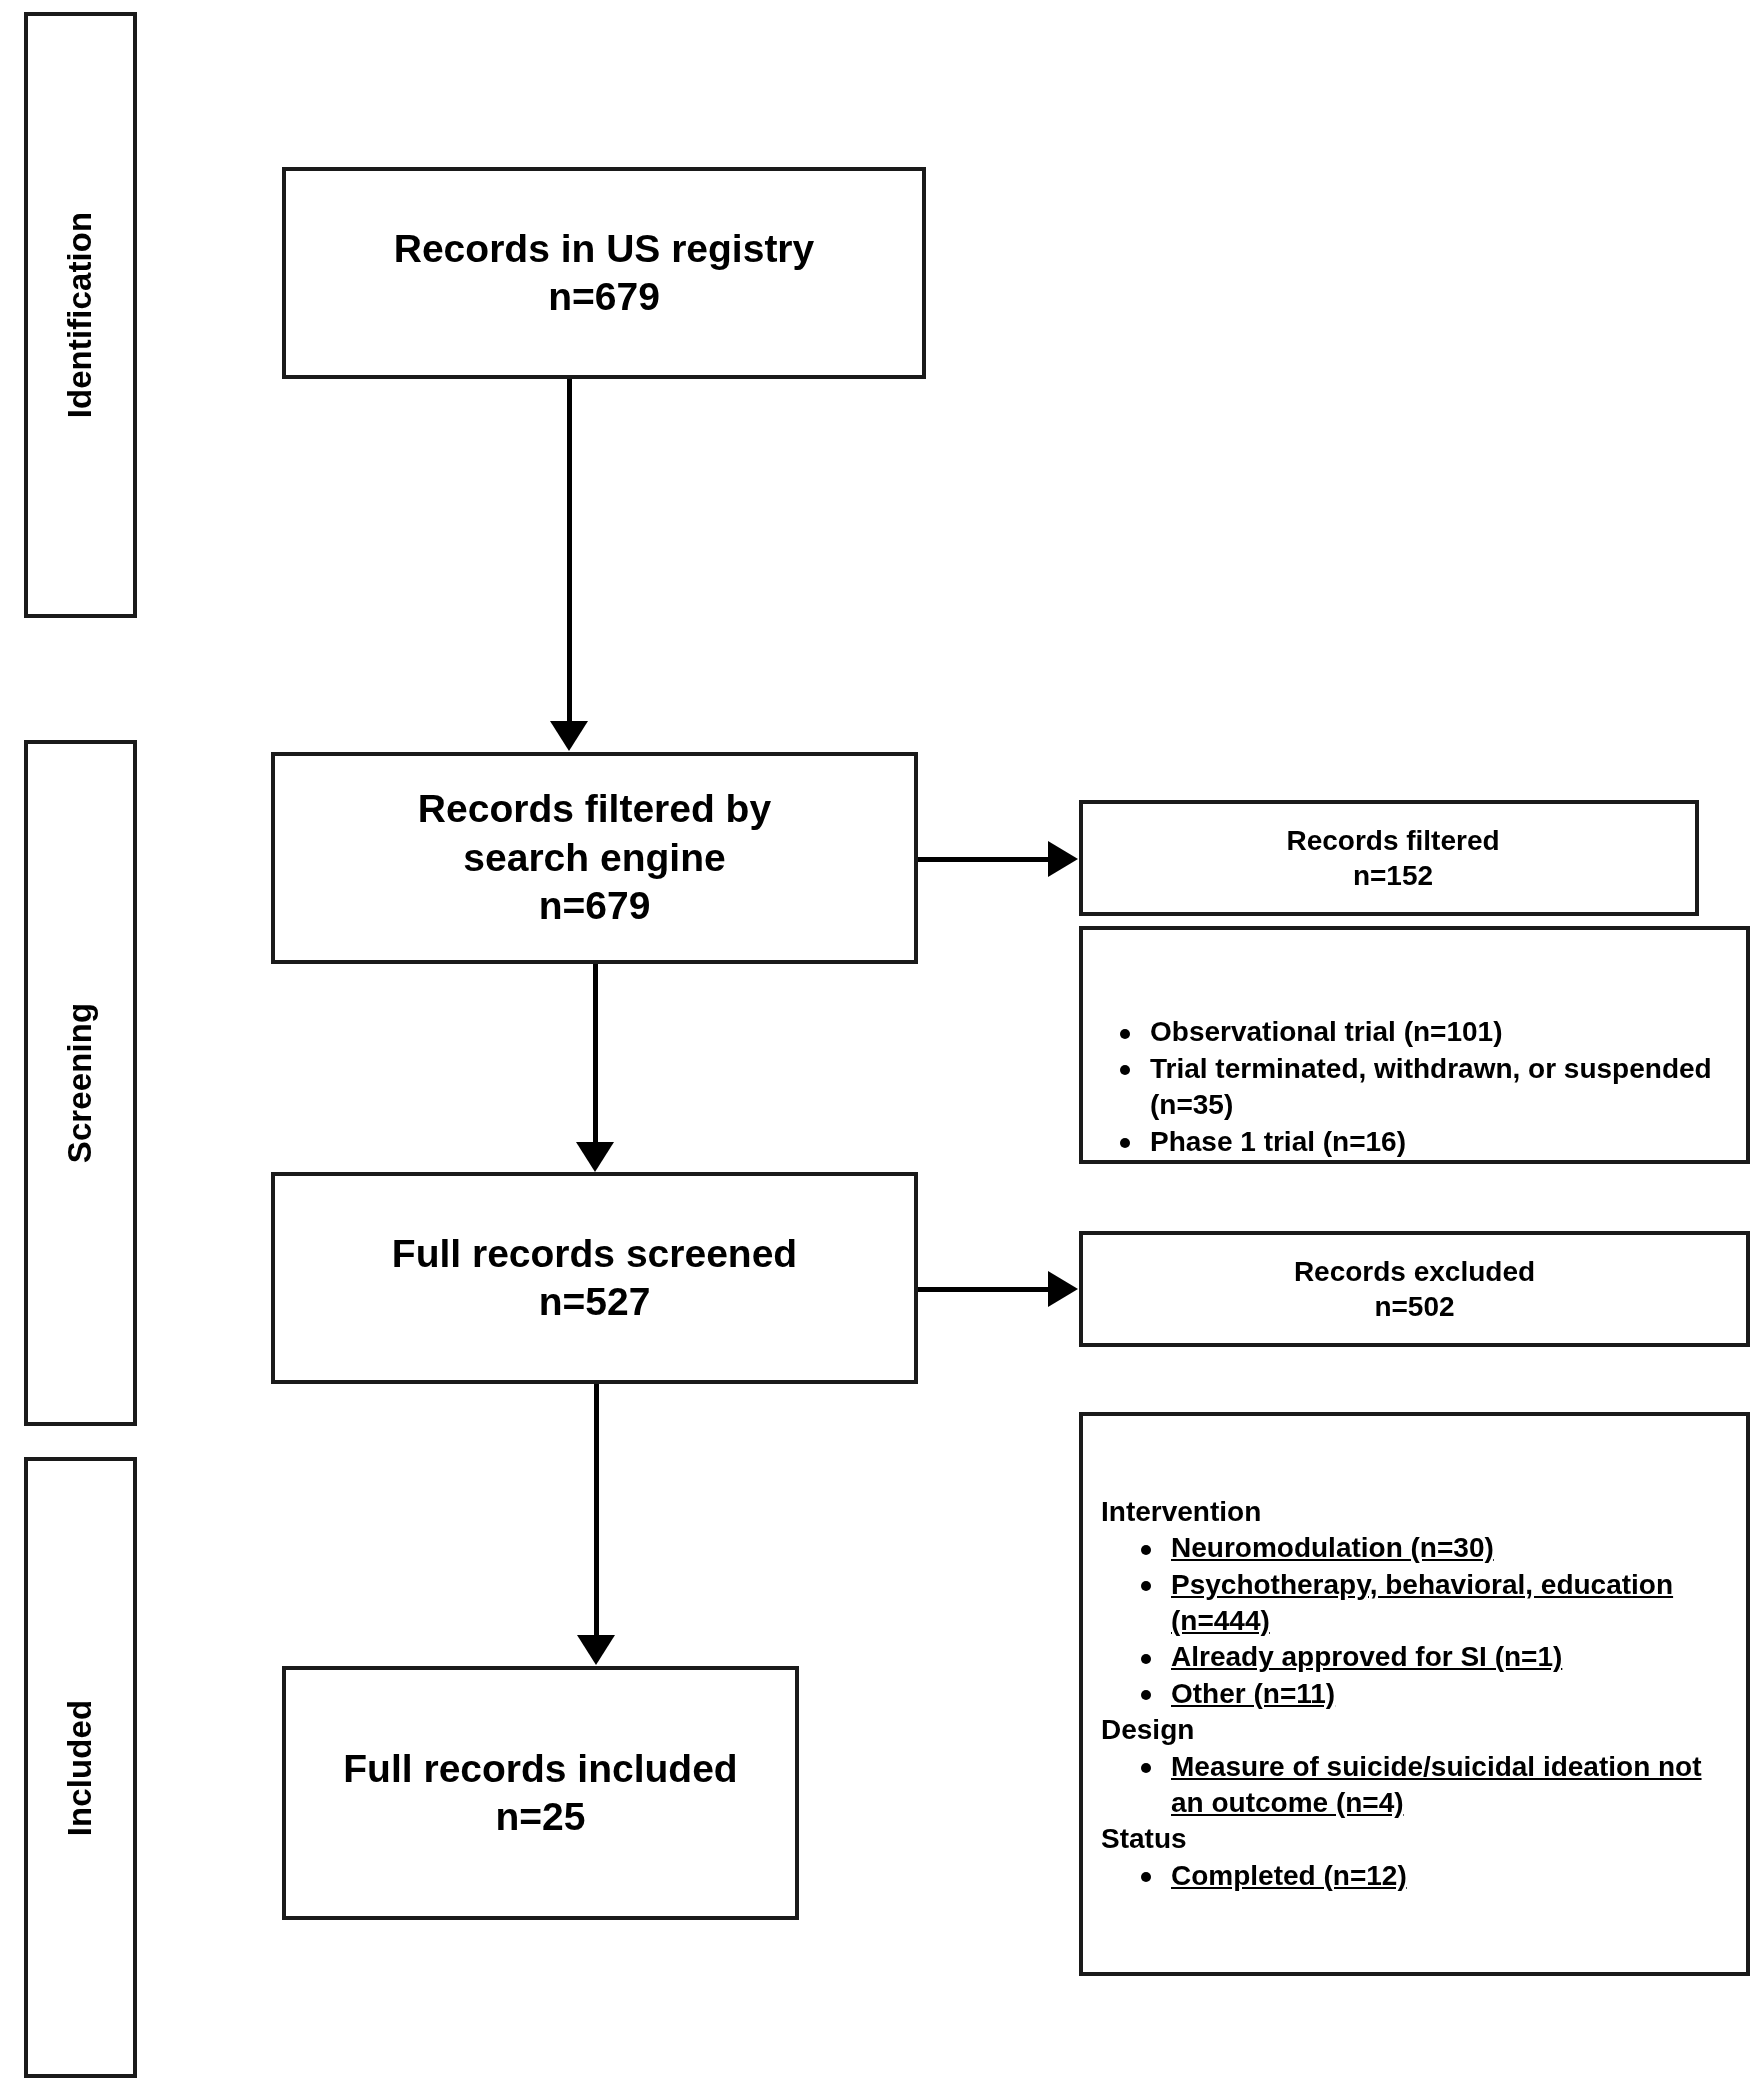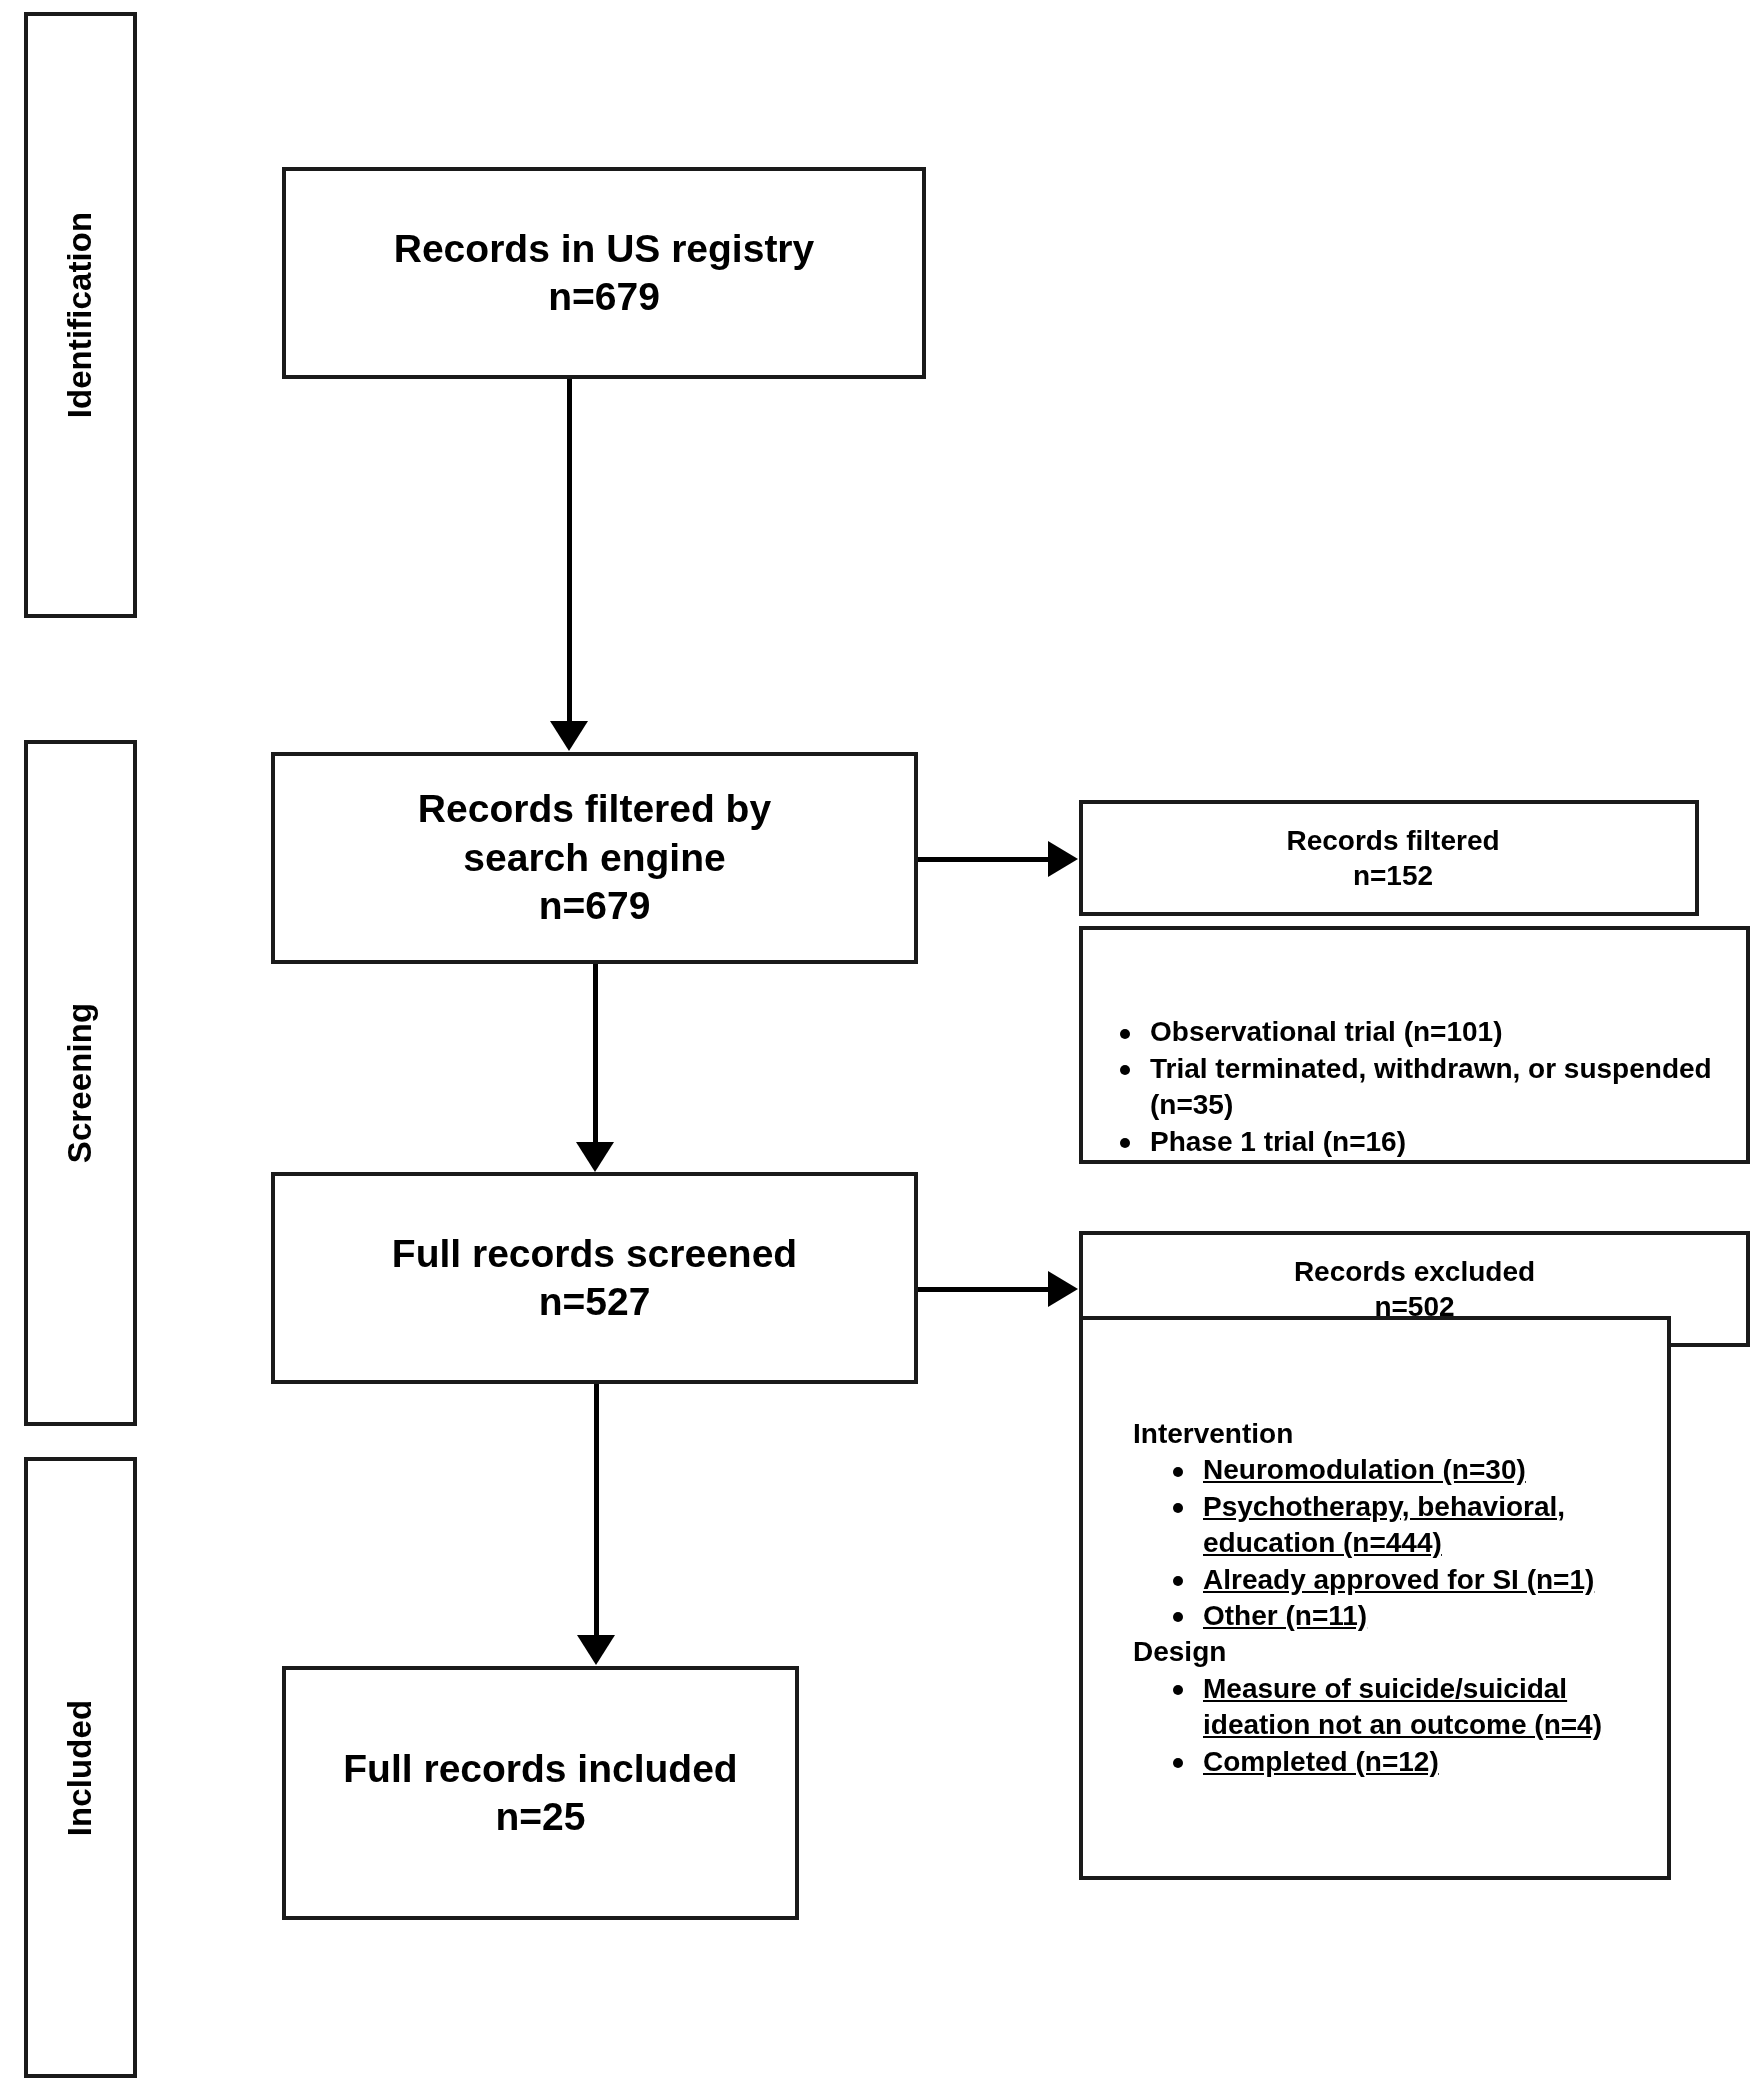--- a/index.html
+++ b/index.html
@@ -206,41 +206,42 @@
         <li>Phase 1 trial (n=16)</li>
       </ul>
     </div>
   </div>
 
   <div class="box sum-box" style="left:1079px; top:1231px; width:671px; height:116px;">
     <div class="line">Records excluded</div>
     <div class="line">n=502</div>
   </div>
 
-  <div class="detail-box" style="left:1079px; top:1316px; width:592px; height:564px;padding-left:32px;">
+  <div class="detail-box" style="left:1079px; top:1412px; width:671px; height:564px;">
     <div class="detail-inner">
 
       <div class="grp">
         <div class="grp-head">Intervention</div>
         <ul class="bullets">
           <li>Neuromodulation (n=30)</li>
           <li>Psychotherapy, behavioral, education (n=444)</li>
           <li>Already approved for SI (n=1)</li>
           <li>Other (n=11)</li>
         </ul>
       </div>
 
       <div class="grp">
         <div class="grp-head">Design</div>
         <ul class="bullets">
           <li>Measure of suicide/suicidal ideation not an outcome (n=4)</li>
         </ul>
       </div>
 
       <div class="grp">
+        <div class="grp-head">Status</div>
         <ul class="bullets">
           <li>Completed (n=12)</li>
         </ul>
       </div>
 
     </div>
   </div>
 
 </div>
 

